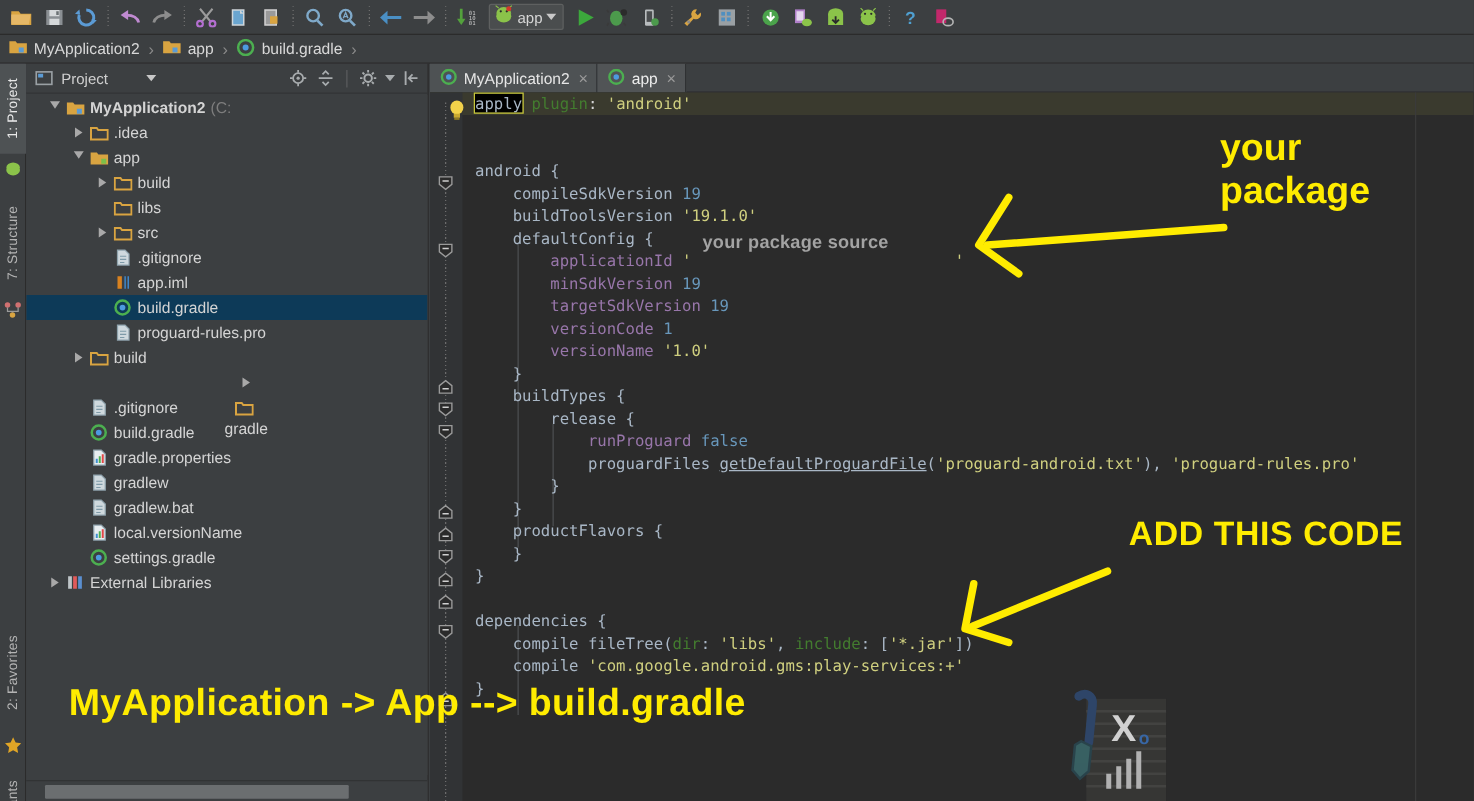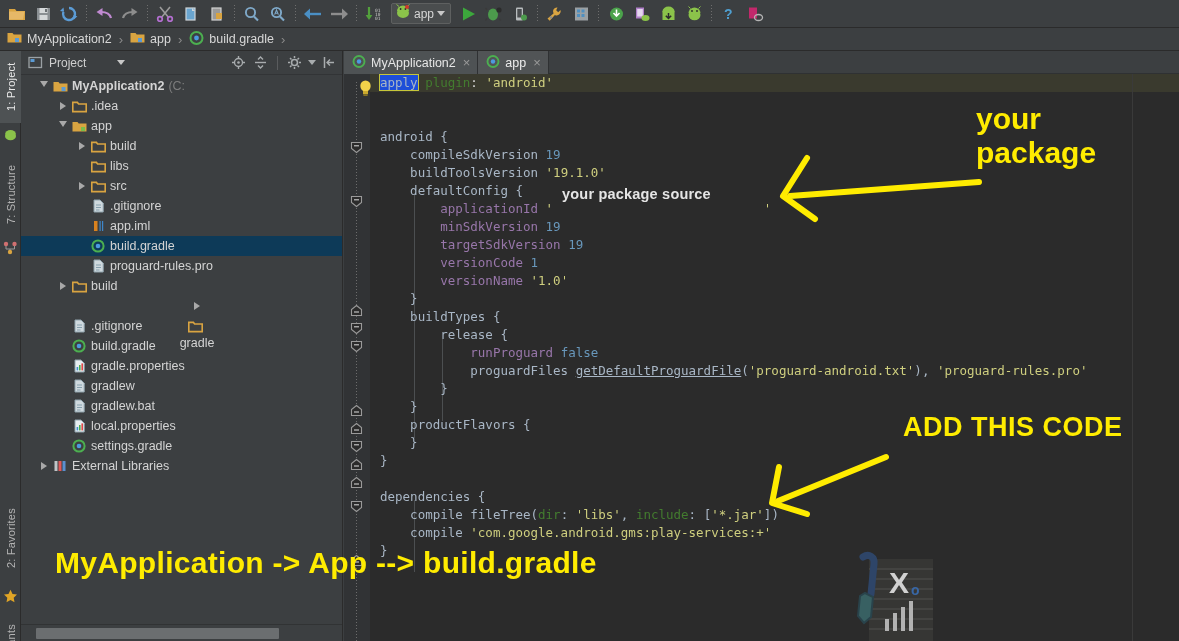--- a/index.html
+++ b/index.html
@@ -107,31 +107,31 @@
     font-family: "DejaVu Sans Mono", monospace; font-size: 12.5px; line-height: 18px;
     color: #a9b7c6; white-space: pre; padding-top: 0;
   }
   .ln { height: 18px; padding-left: 10px; }
   .green { color: #437c2f; }
   .purple { color: #9876aa; }
   .num { color: #6897bb; }
   .strq { color: #cfcf7f; }
   .white { color: #d6d6d6; }
   .underln { text-decoration: underline; }
-  .applybox { outline: 1px solid #c6c63a; background: #1d4ed8; }
+  .applybox { outline: 1px solid #c6c63a; background: #000000; }
 
   
   .gut-dots { position:absolute; left:12px; top:0; width:1px; height:100%;
     background: repeating-linear-gradient(to bottom,#6c6c6c 0 1px,transparent 1px 3px); }
   .fold { position:absolute; left:6px; width:13px; height:13px; }
   .indent-guide { position:absolute; width:1px; background:#4c4f51; }
 
   
   .ann { position:absolute; color:#ffec00; font-weight:bold; white-space:pre; }
-  .ann-pkgsrc { left:562px; top:186px; font-size:14.5px; color:#e5e5e5; letter-spacing:.2px;text-align:center;}
+  .ann-pkgsrc { left:562px; top:186px; font-size:14.5px; color:#a3a3a3; letter-spacing:.2px;text-align:center;}
   .ann-yourpkg { left:976px; top:102px; font-size:30px; line-height:34px; letter-spacing:0px; }
   .ann-addcode { left:903px; top:412px; font-size:27px; letter-spacing:.5px;}
   .ann-bottom { left:55px; top:546px; font-size:30px; letter-spacing:.3px;}
   .arrow-svg { position:absolute; pointer-events:none; }
 
   
   .wm { position:absolute; right:0px; bottom:0px; width:92px; height:92px; opacity:.92; }
 </style>
 </head>
 <body>
@@ -619,21 +619,21 @@
         <div class="row" style="padding-left: 35px;">
           <span class="arrow"></span>
           <span class="ticon">
             <svg width="13" height="14" viewBox="0 0 13 14">
               <path d="M2 1h6l3.2 3.2V13H2z" fill="#e8eef1" stroke="#8fa3ad" stroke-width="1"></path>
               <rect x="3.6" y="8" width="1.6" height="3.4" fill="#3f8fd0"></rect>
               <rect x="6" y="6" width="1.6" height="5.4" fill="#4caf50"></rect>
               <rect x="8.4" y="4.4" width="1.6" height="7" fill="#e04848"></rect>
             </svg>
           </span>
-          <span>local.properties</span>
+          <span>local.versionName</span>
         </div>
         <div class="row" style="padding-left: 35px;">
           <span class="arrow"></span>
           <span class="ticon">
             <svg width="14" height="14" viewBox="0 0 14 14">
               <circle cx="7" cy="7" r="5.6" fill="none" stroke="#4caf50" stroke-width="2"></circle>
               <circle cx="7" cy="7" r="2.3" fill="#4c9ae0"></circle>
             </svg>
           </span>
           <span>settings.gradle</span>

